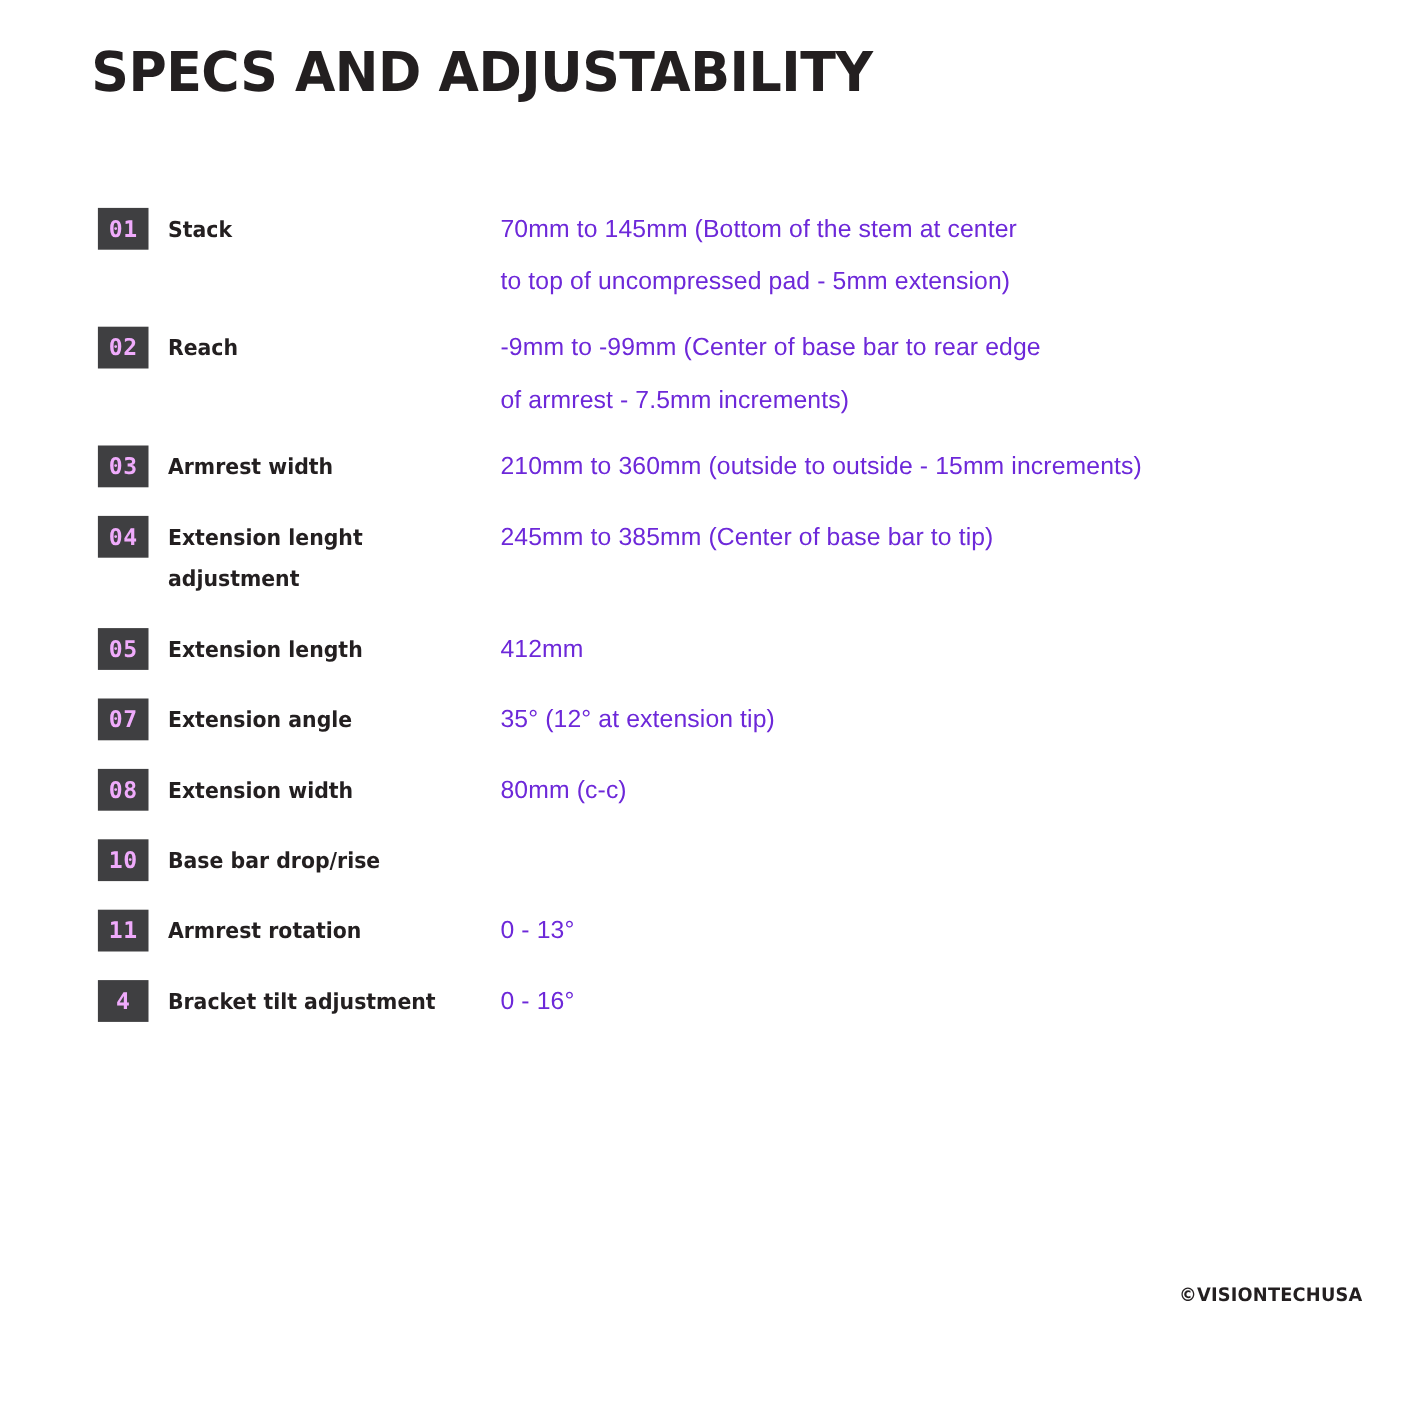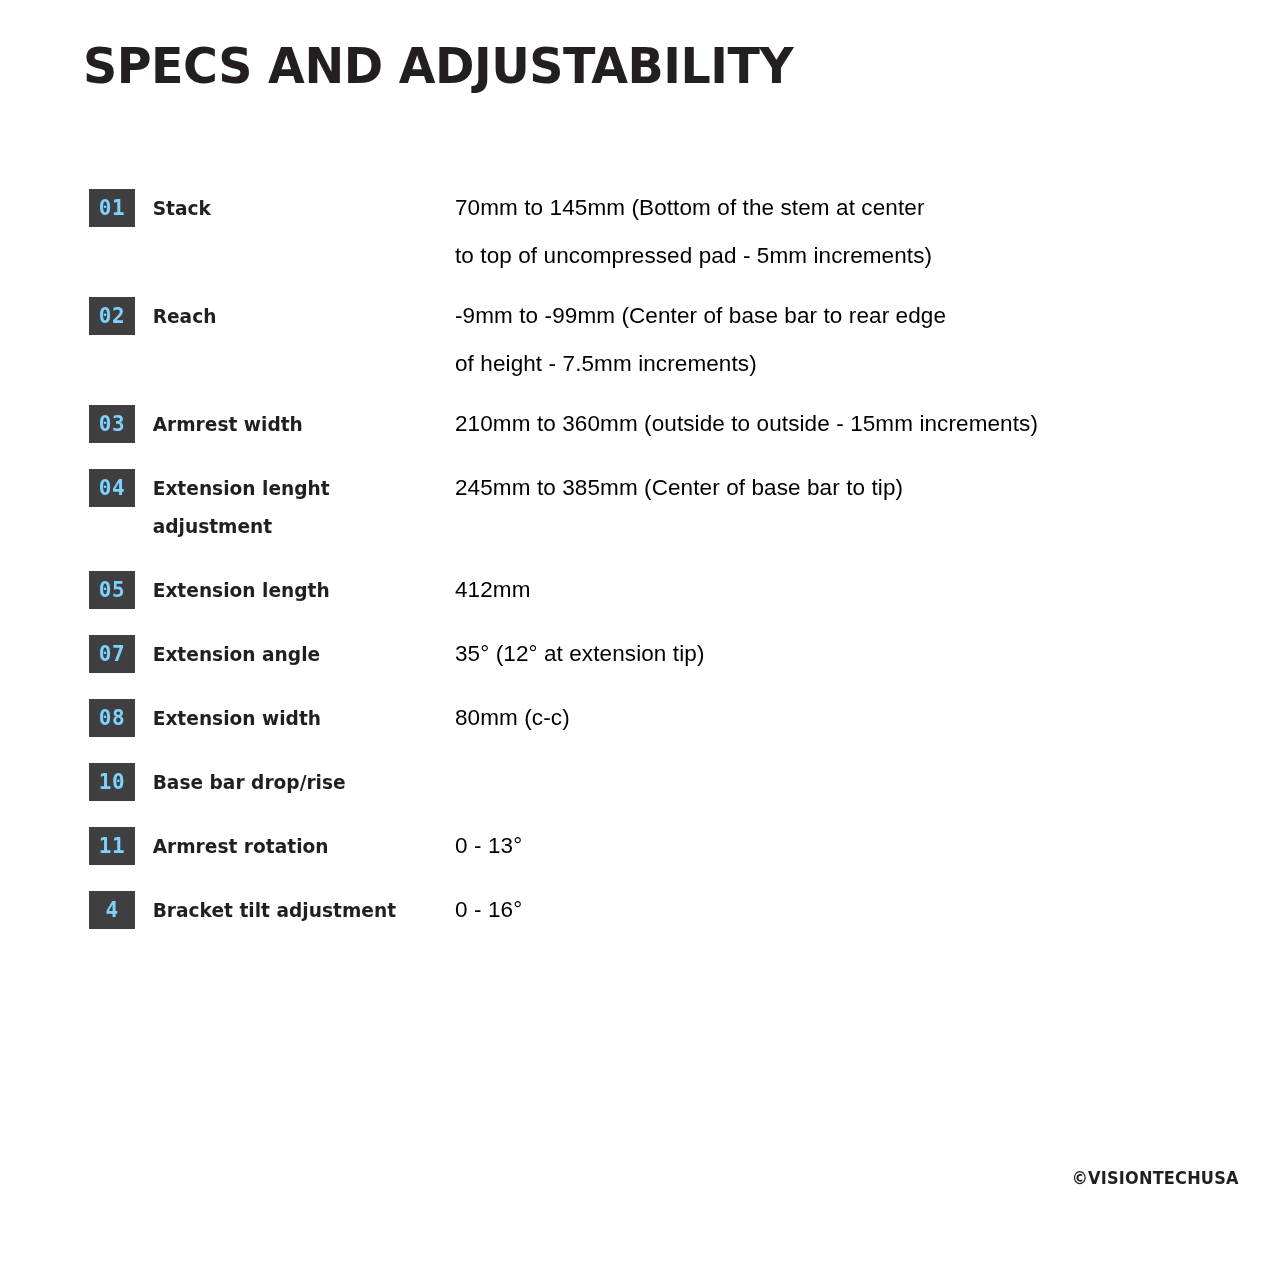--- a/index.html
+++ b/index.html
@@ -40,21 +40,21 @@
   .spec-row {
     display: flex;
     align-items: flex-start;
     margin-bottom: 0;
   }
   .num-badge {
     flex: 0 0 auto;
     width: 46px;
     height: 38px;
     background: #3f3f41;
-    color: #7dd3fc;
+    color: #f0abfc;
     font-family: "DejaVu Sans Mono", monospace;
     font-size: 21px;
     font-weight: 700;
     letter-spacing: 0.5px;
     display: flex;
     align-items: center;
     justify-content: center;
     box-sizing: border-box;
   }
   .label {
@@ -68,21 +68,21 @@
     color: #231f20;
     line-height: 38px;
     transform: scaleX(0.93);
     transform-origin: left center;
   }
   .value {
     flex: 1 1 auto;
     font-family: "Liberation Sans", sans-serif;
     font-size: 22.5px;
     font-weight: 400;
-    color: #000000;
+    color: #6d28d9;
     line-height: 38px;
     letter-spacing: 0.1px;
   }
   .value .line2 {
     display: block;
     margin-top: 10px;
   }
   
   .spec-row.two-line {
     margin-bottom: 22px;
@@ -110,30 +110,30 @@
 
   <h1 class="title">SPECS AND ADJUSTABILITY</h1>
 
   <div class="spec-list">
 
     <div class="spec-row two-line">
       <span class="num-badge">01</span>
       <span class="label">Stack</span>
       <span class="value">
         <span>70mm to 145mm (Bottom of the stem at center</span>
-        <span class="line2">to top of uncompressed pad - 5mm increments)</span>
+        <span class="line2">to top of uncompressed pad - 5mm extension)</span>
       </span>
     </div>
 
     <div class="spec-row two-line">
       <span class="num-badge">02</span>
       <span class="label">Reach</span>
       <span class="value">
         <span>-9mm to -99mm (Center of base bar to rear edge</span>
-        <span class="line2">of height - 7.5mm increments)</span>
+        <span class="line2">of armrest - 7.5mm increments)</span>
       </span>
     </div>
 
     <div class="spec-row one-line">
       <span class="num-badge">03</span>
       <span class="label">Armrest width</span>
       <span class="value">210mm to 360mm (outside to outside - 15mm increments)</span>
     </div>
 
     <div class="spec-row one-line">

